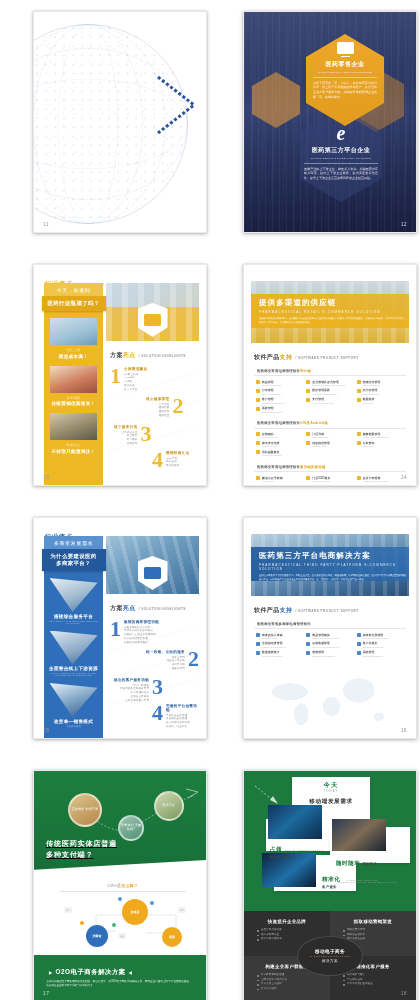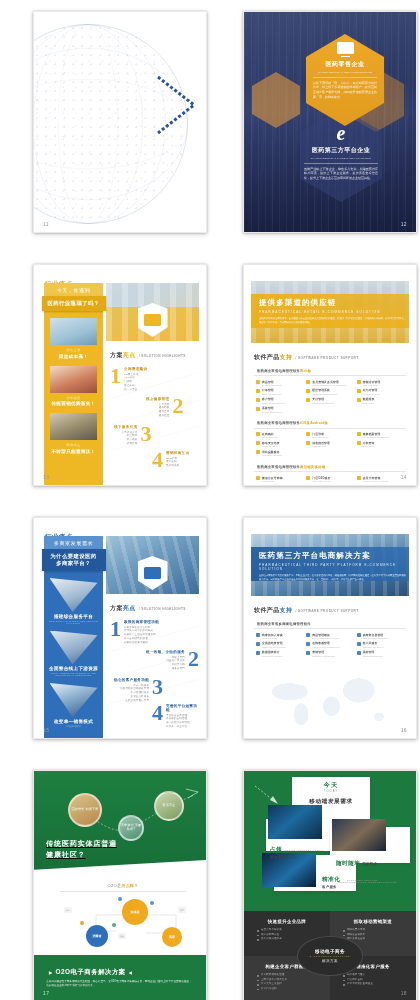--- a/index.html
+++ b/index.html
@@ -849,21 +849,21 @@
     </div>
     <div class="circ c-b" style="background:linear-gradient(150deg,#9fc6b0,#4f8f72);">
       <div class="cap">竞争激烈  流量瓶颈?</div>
     </div>
     <div class="circ c-c" style="background:linear-gradient(150deg,#cfd9b2,#7a9a5e);">
       <div class="cap">客流不足</div>
     </div>
 
     <div class="qtxt">
       <div>传统医药实体店普遍</div>
-      <div>健康社区？</div>
+      <div>多种支付端？</div>
     </div>
 
     <div class="white1"></div>
     <div class="green-b"></div>
 
     <div class="diagram">
       <div class="dtitle"><span>O2O是</span><b>怎么样？</b></div>
       <div class="dline"></div>
       <svg style="position:absolute;left:0;top:10px;width:148px;height:58px;" viewBox="0 0 148 58">
         <path d="M46 22 H74 M96 22 H126 M48 38 H66 M96 40 H116 M46 22 V38 M126 22 V40" stroke="#dcdcdc" stroke-width=".7" fill="none"></path>

